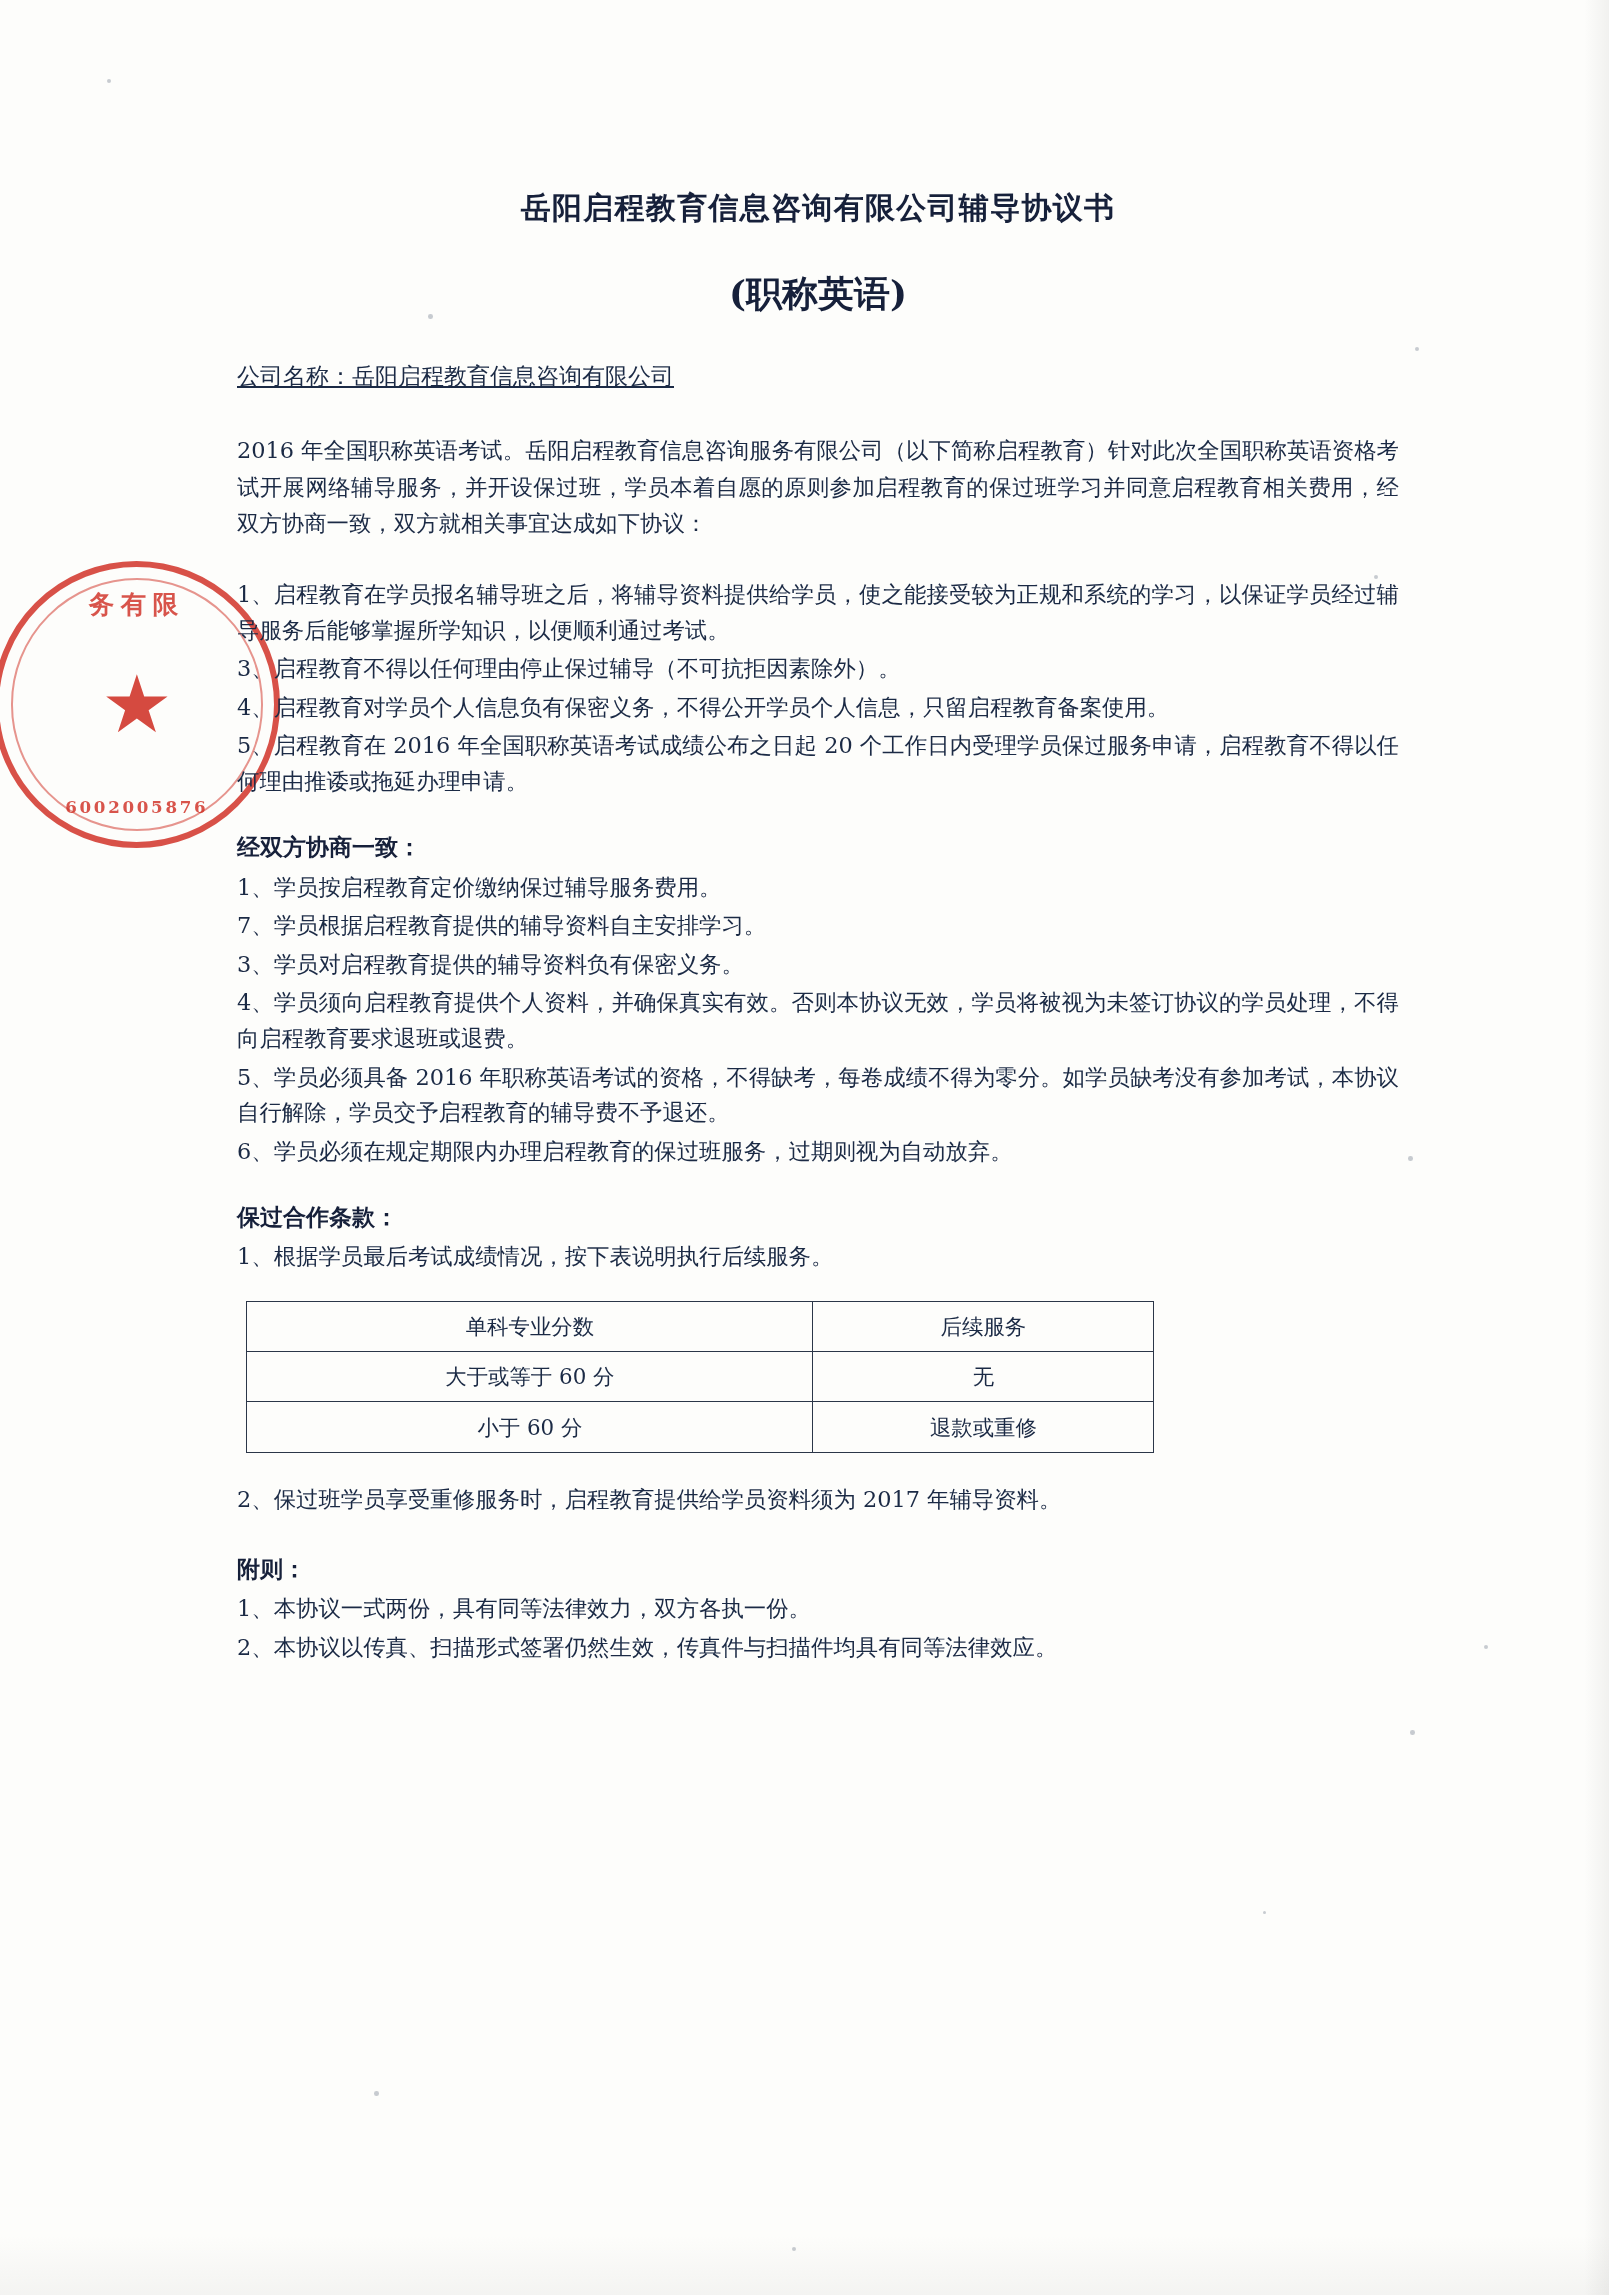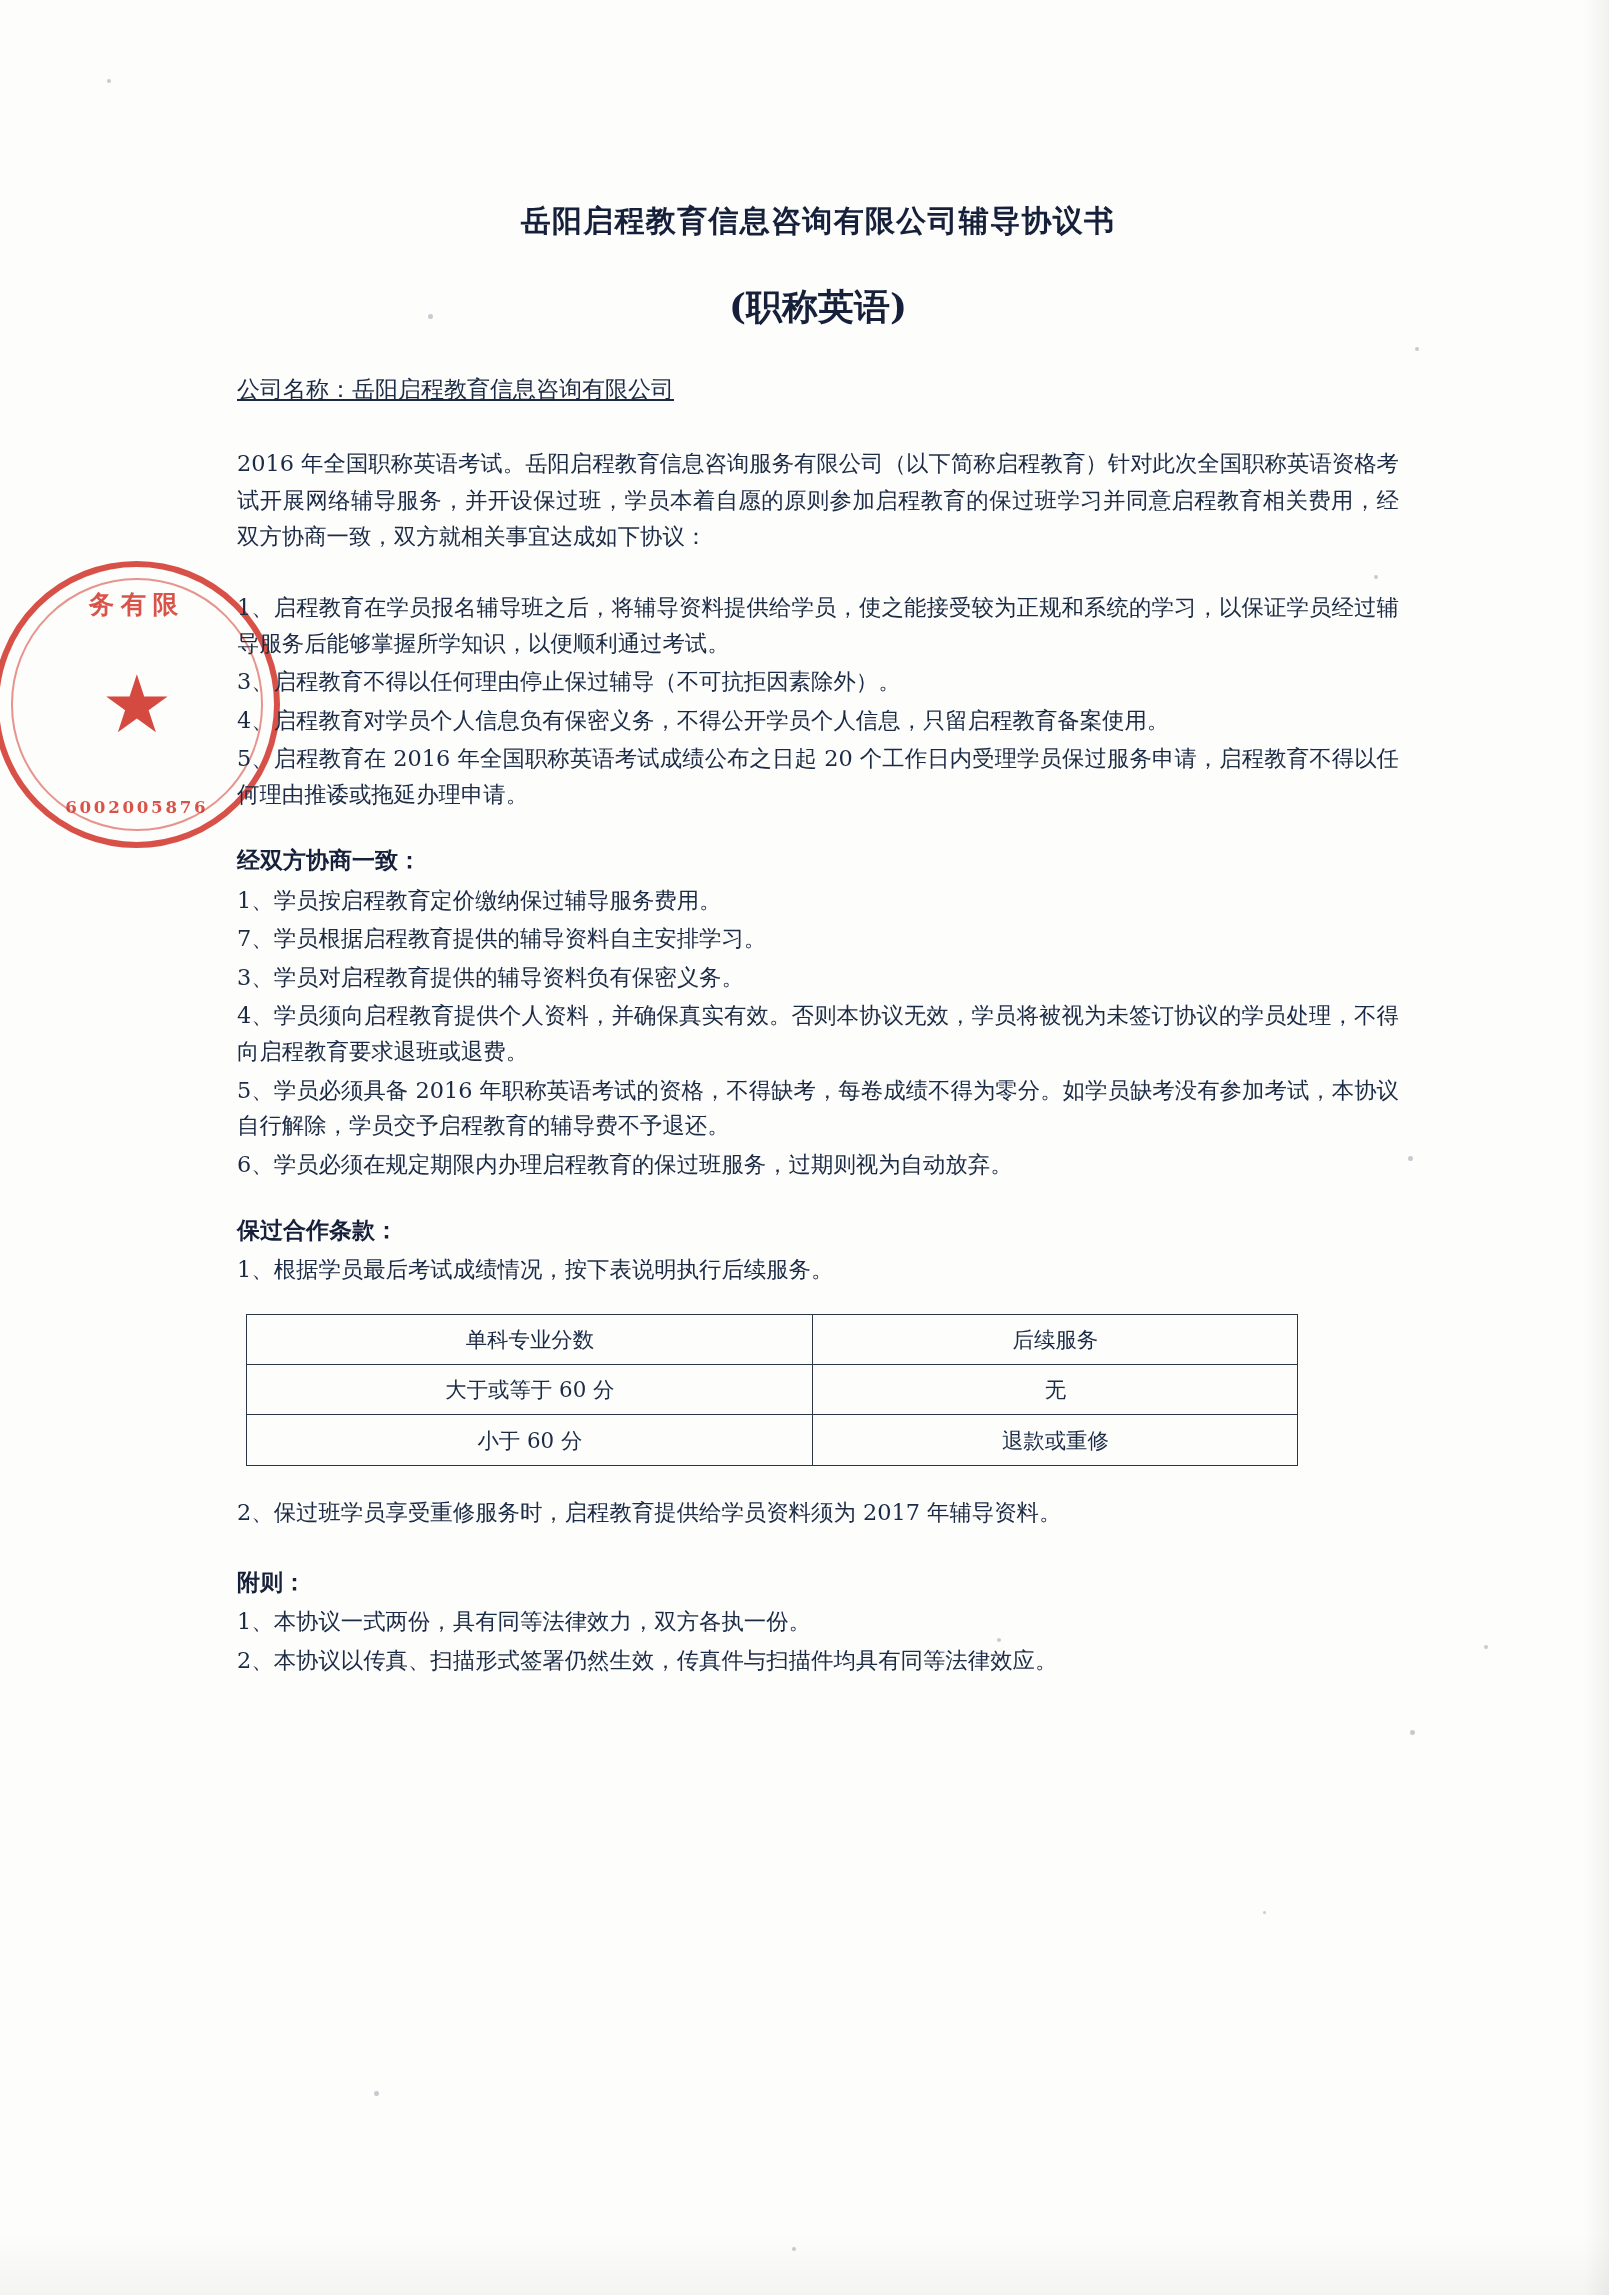--- a/index.html
+++ b/index.html
@@ -23,21 +23,21 @@
   
   .speckle {
     position: absolute;
     background: #9aa2ad;
     border-radius: 50%;
     opacity: .55;
   }
   .content {
     position: absolute;
     left: 237px;
-    top: 201px;
+    top: 188px;
     width: 1162px;
   }
   .doc-title {
     text-align: center;
     font-size: 30px;
     font-weight: bold;
     letter-spacing: 1.3px;
     color: #16203a;
     margin: 0 0 41px 0;
   }
@@ -78,21 +78,21 @@
     text-align: justify;
     margin: 0 0 2.7px 0;
     color: #1b2a45;
   }
   .block {
     margin-bottom: 32px;
   }
   table.svc {
     border-collapse: collapse;
     margin: 25.4px 0 29px 9.4px;
-    width: 1052px;
+    width: 908px;
   }
   table.svc td {
     border: 1.3px solid #2b3648;
     height: 44px;
     text-align: center;
     font-size: 21.4px;
     color: #1b2a45;
     padding: 2.7px 0;
   }
   table.svc td.c1 { width: 565px; }

